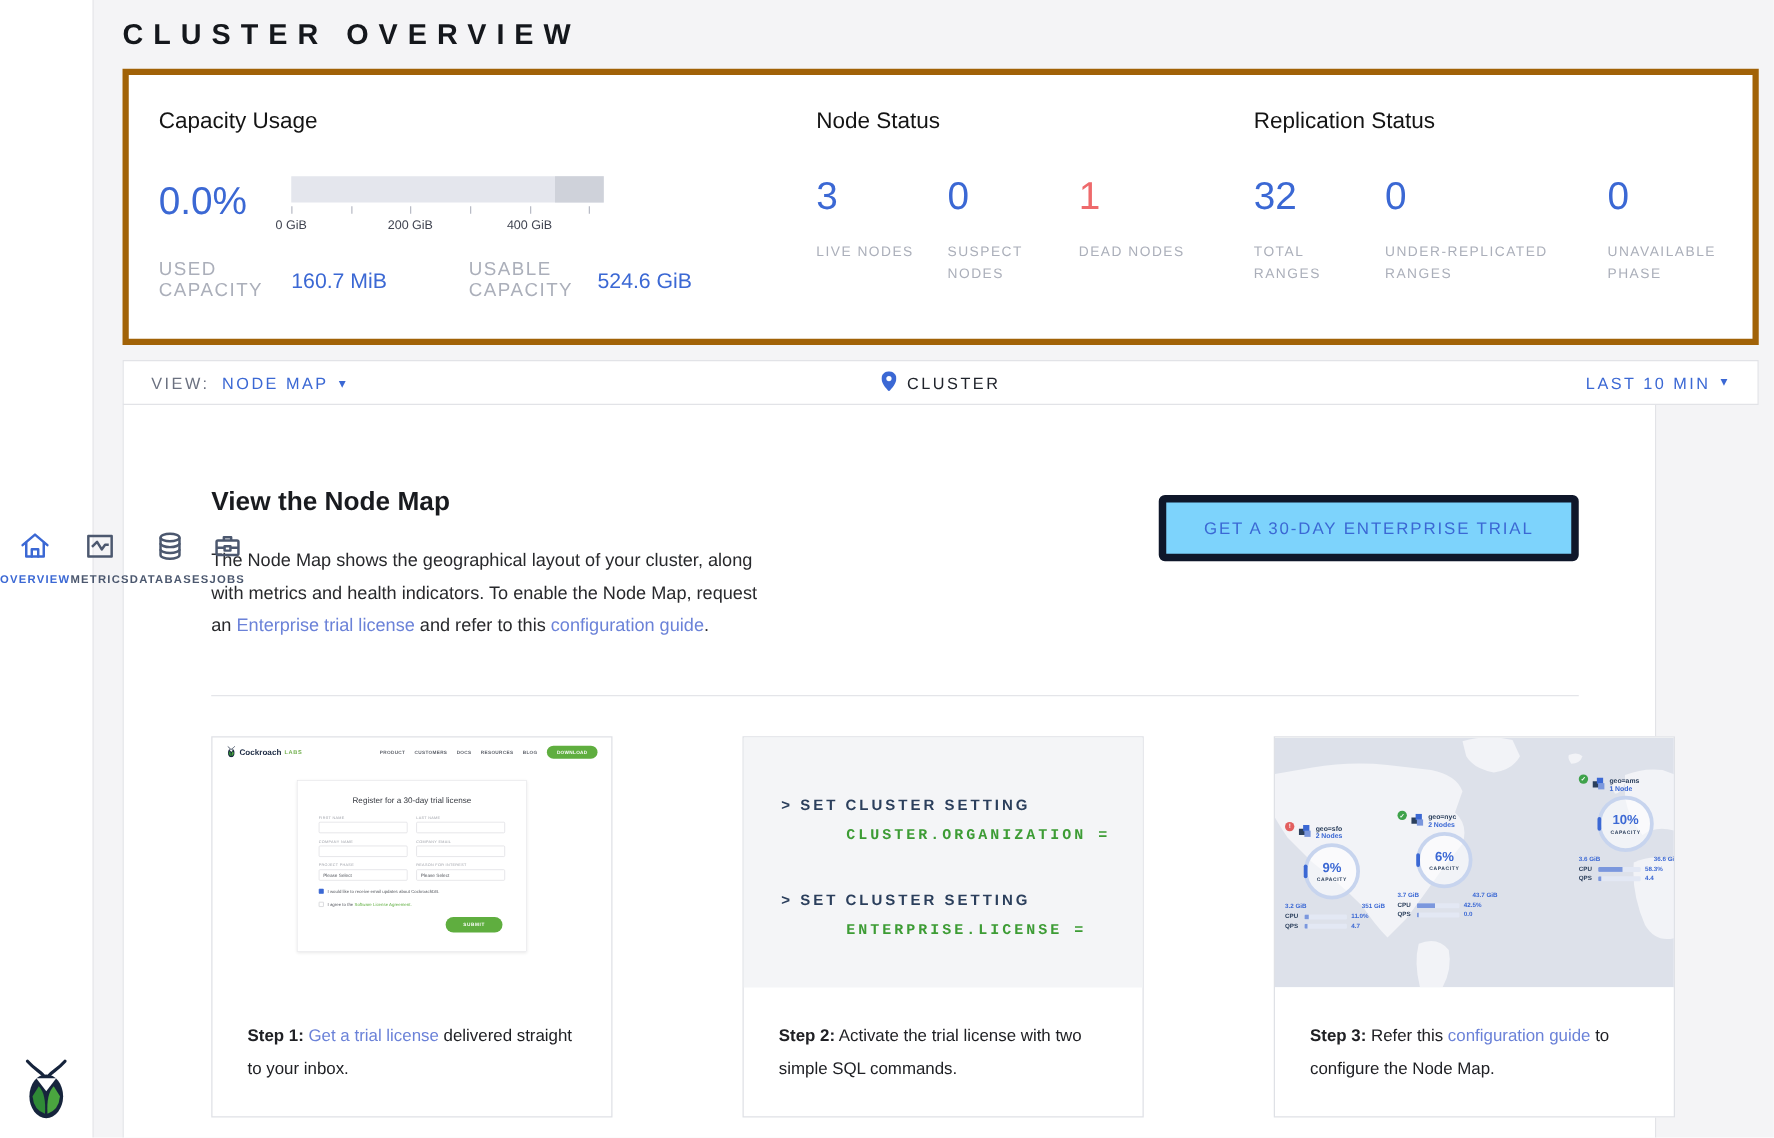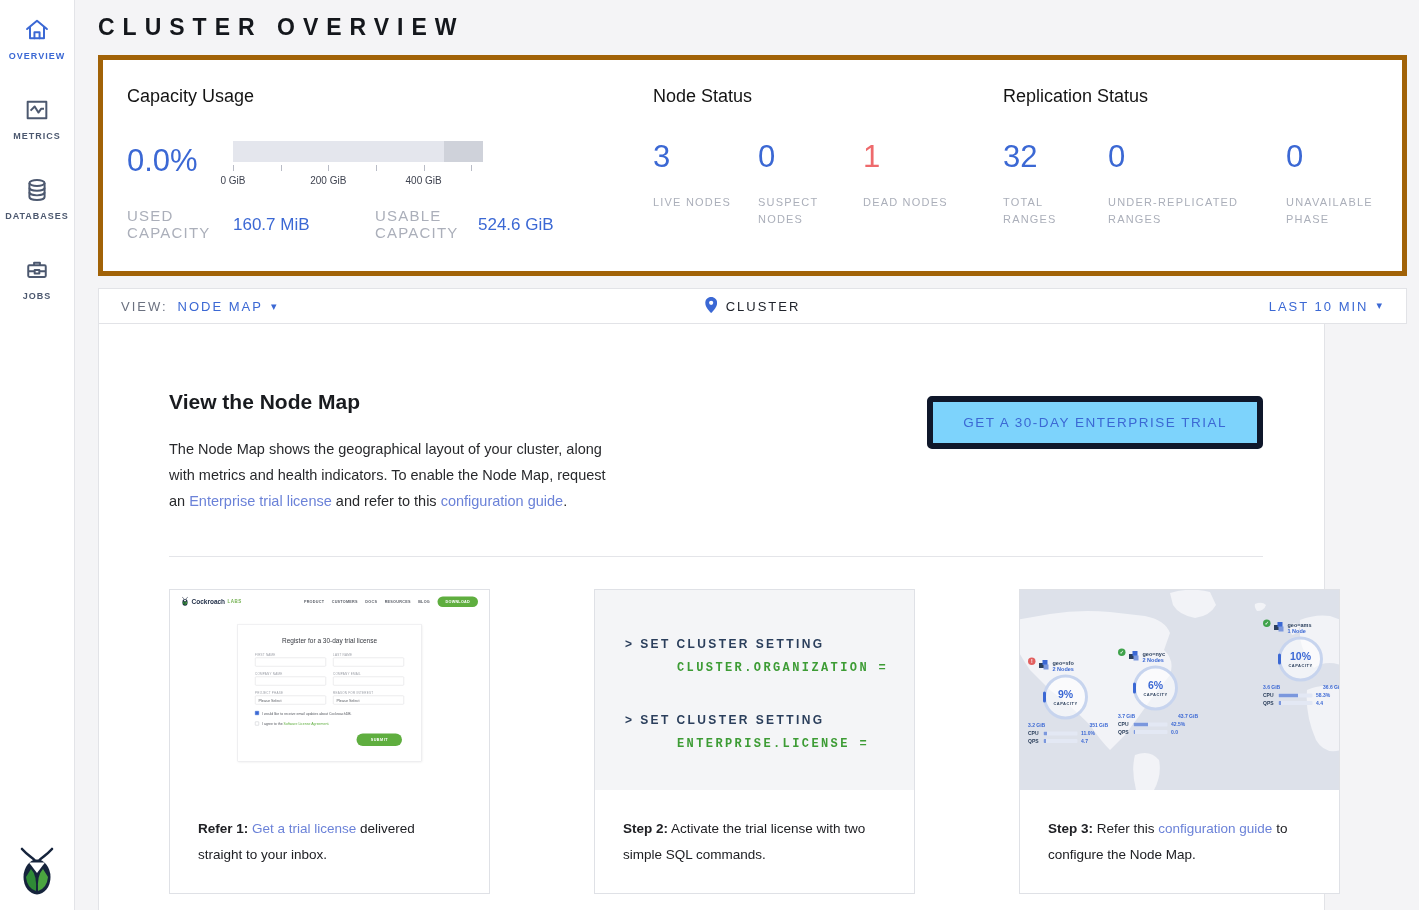--- a/index.html
+++ b/index.html
@@ -7,21 +7,21 @@
   body {
     font-family:"Liberation Sans", sans-serif;
     background:#f4f4f6;
     color:#1c1e24;
     overflow:hidden;
   }
   
   .sidebar {
     position:fixed; left:0; top:0; bottom:0; width:75px;
     background:#fff; border-right:1px solid #e3e4e8;
-    display:flex; flex-direction:column; align-items:center;
+    display:flex; flex-direction:row; align-items:center;
     padding-top:16px;
   }
   .nav-item { width:75px; height:80px; display:flex; flex-direction:column; align-items:center; justify-content:flex-start; cursor:pointer; }
   .nav-item .nicon { width:28px; height:28px; color:#4c586f; }
   .nav-item .nlabel { margin-top:7px; font-size:9px; font-weight:700; letter-spacing:1px; color:#4c586f; }
   .nav-item.active .nicon, .nav-item.active .nlabel { color:#3b68d4; }
   .nicon svg { width:100%; height:100%; }
   .side-logo { position:absolute; bottom:14px; left:50%; transform:translateX(-50%); width:42px; height:50px; }
 
   
@@ -369,21 +369,21 @@
                 </div>
               <div class="mcheck">
                   <span class="cb"></span>
                   <span><span>I agree to the </span><span class="glnk">Software License Agreement.</span></span>
                 </div>
               <button class="msubmit">SUBMIT</button>
             </div>
           </div>
         </div>
         <div class="caption">
-          <b>Refer 1:</b>
+          <b>Step 1:</b>
           <a class="lnk">Get a trial license</a><span> delivered straight to your inbox.</span>
         </div>
       </div>
 
       <div class="card">
         <div class="preview codebox">
           <div class="code-line"><span>&gt;</span> <span>SET CLUSTER SETTING</span></div>
           <div class="code-line code-arg">CLUSTER.ORGANIZATION =</div>
           <div class="code-gap"></div>
           <div class="code-line"><span>&gt;</span> <span>SET CLUSTER SETTING</span></div>

